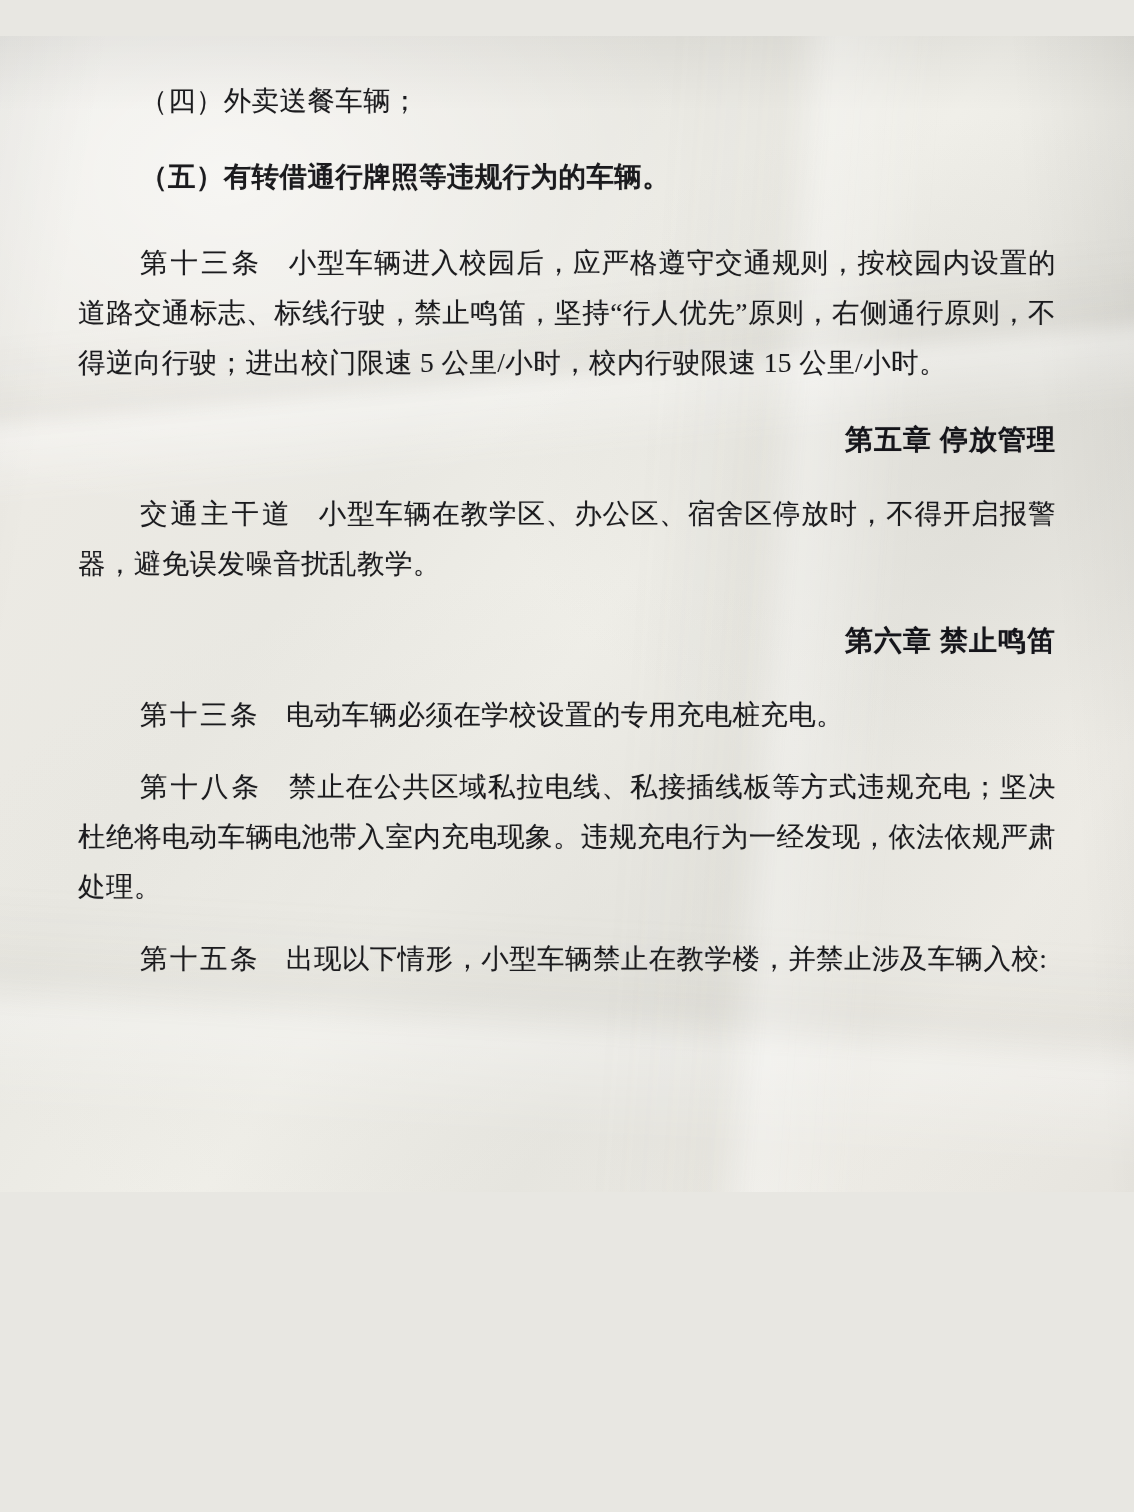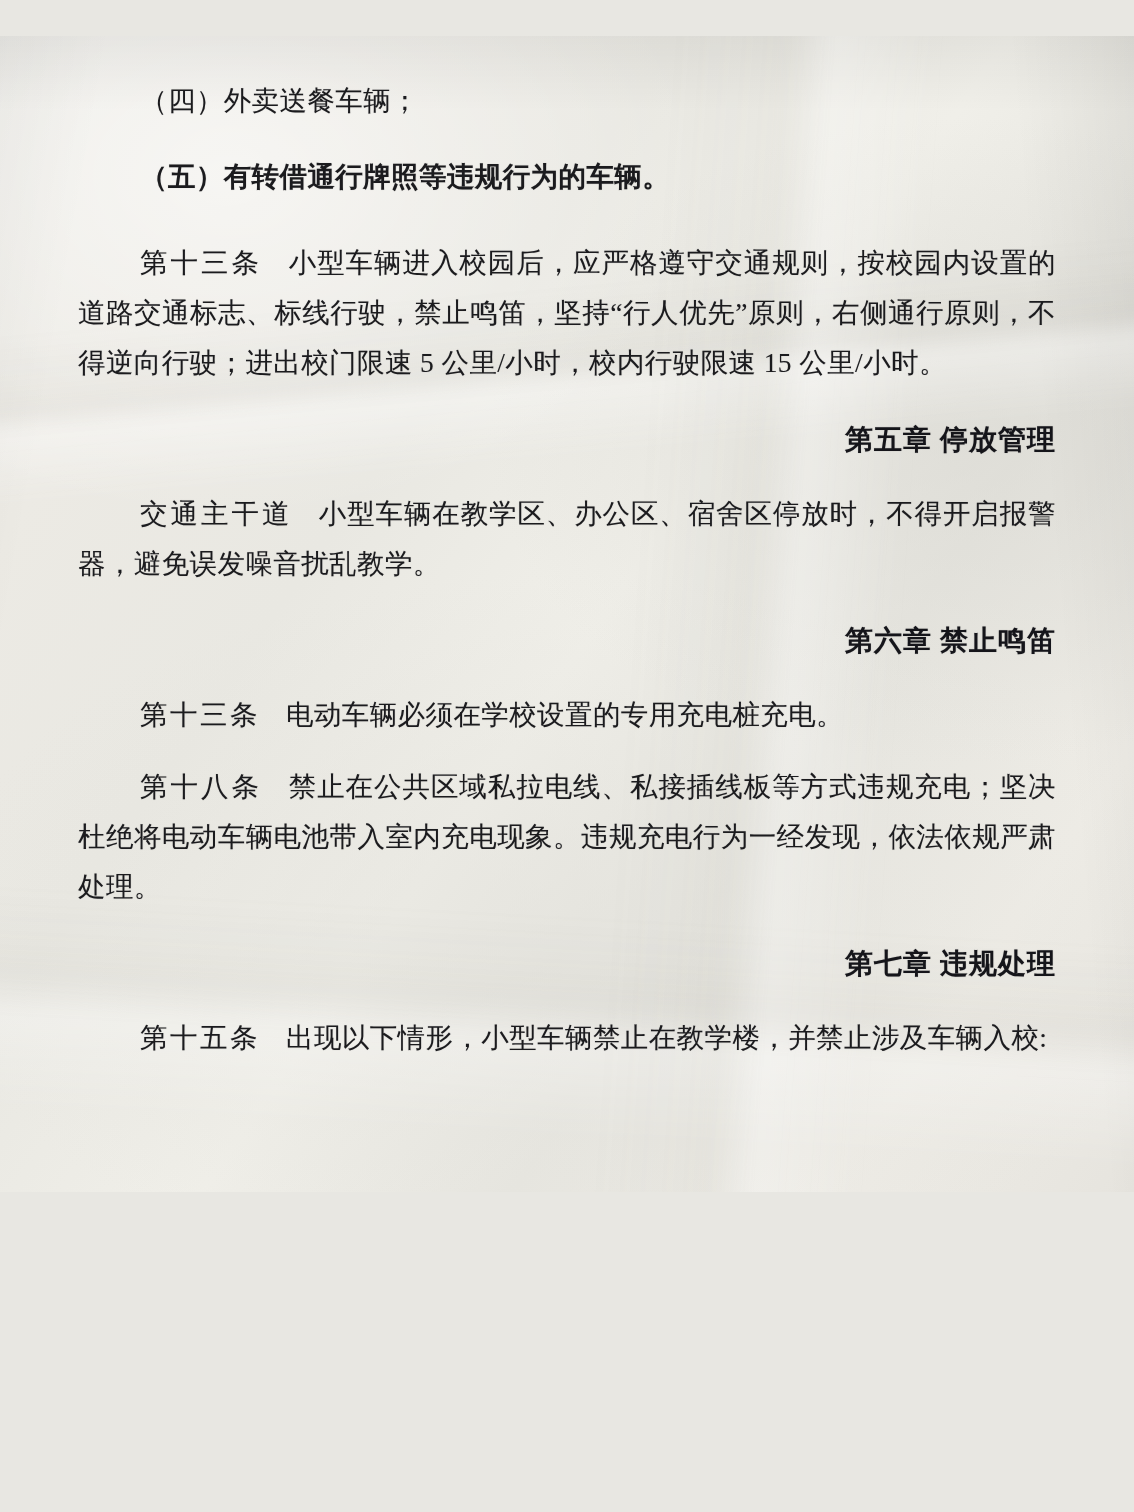--- a/index.html
+++ b/index.html
@@ -130,20 +130,19 @@
 
     <p class="indent"><span class="clause-no">交通主干道</span><span class="spacer-wide"></span><span>小型车辆在教学区、办公区、宿舍区停放时，不得开启报警器，避免误发噪音扰乱教学。</span></p>
 
 
     <h2>第六章  禁止鸣笛</h2>
 
     <p class="indent"><span class="clause-no">第十三条</span><span class="spacer-wide"></span><span>电动车辆必须在学校设置的专用充电桩充电。</span></p>
 
     <p class="indent"><span class="clause-no">第十八条</span><span class="spacer-wide"></span><span>禁止在公共区域私拉电线、私接插线板等方式违规充电；坚决杜绝将电动车辆电池带入室内充电现象。违规充电行为一经发现，依法依规严肃处理。</span></p>
 
-    <h2>第七章  违规处理</h2>
 
     <p class="indent"><span class="clause-no">第十五条</span><span class="spacer-wide"></span><span>出现以下情形，小型车辆禁止在教学楼，并禁止涉及车辆入校:</span></p>
 
   </div>
 
   <div class="footer">4/5</div>
 </div>
 
 </body></html>

